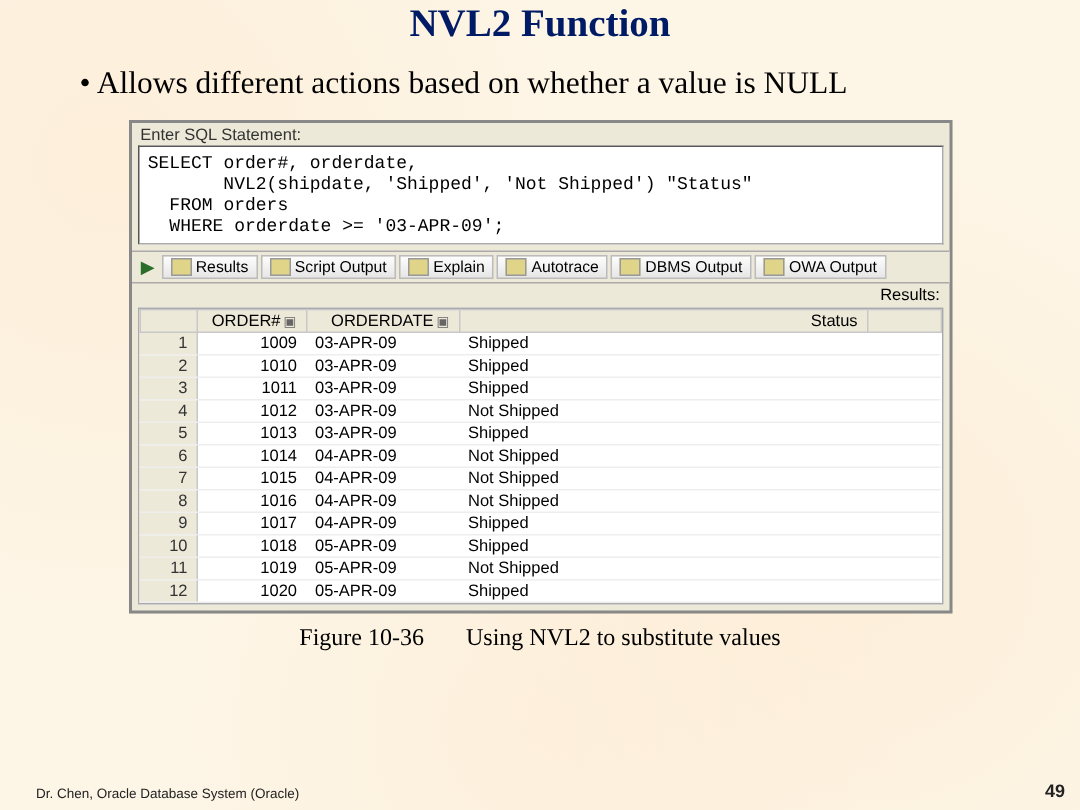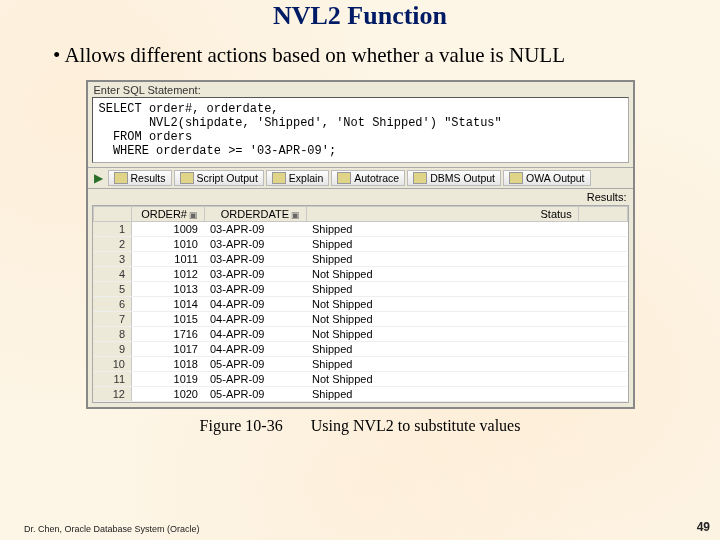--- a/index.html
+++ b/index.html
@@ -257,21 +257,21 @@
           </tr>
         <tr>
             <td class="rownum">7</td>
             <td class="num">1015</td>
             <td class="date">04-APR-09</td>
             <td>Not Shipped</td>
             <td></td>
           </tr>
         <tr>
             <td class="rownum">8</td>
-            <td class="num">1716</td>
+            <td class="num">1016</td>
             <td class="date">04-APR-09</td>
             <td>Not Shipped</td>
             <td></td>
           </tr>
         <tr>
             <td class="rownum">9</td>
             <td class="num">1017</td>
             <td class="date">04-APR-09</td>
             <td>Shipped</td>
             <td></td>

